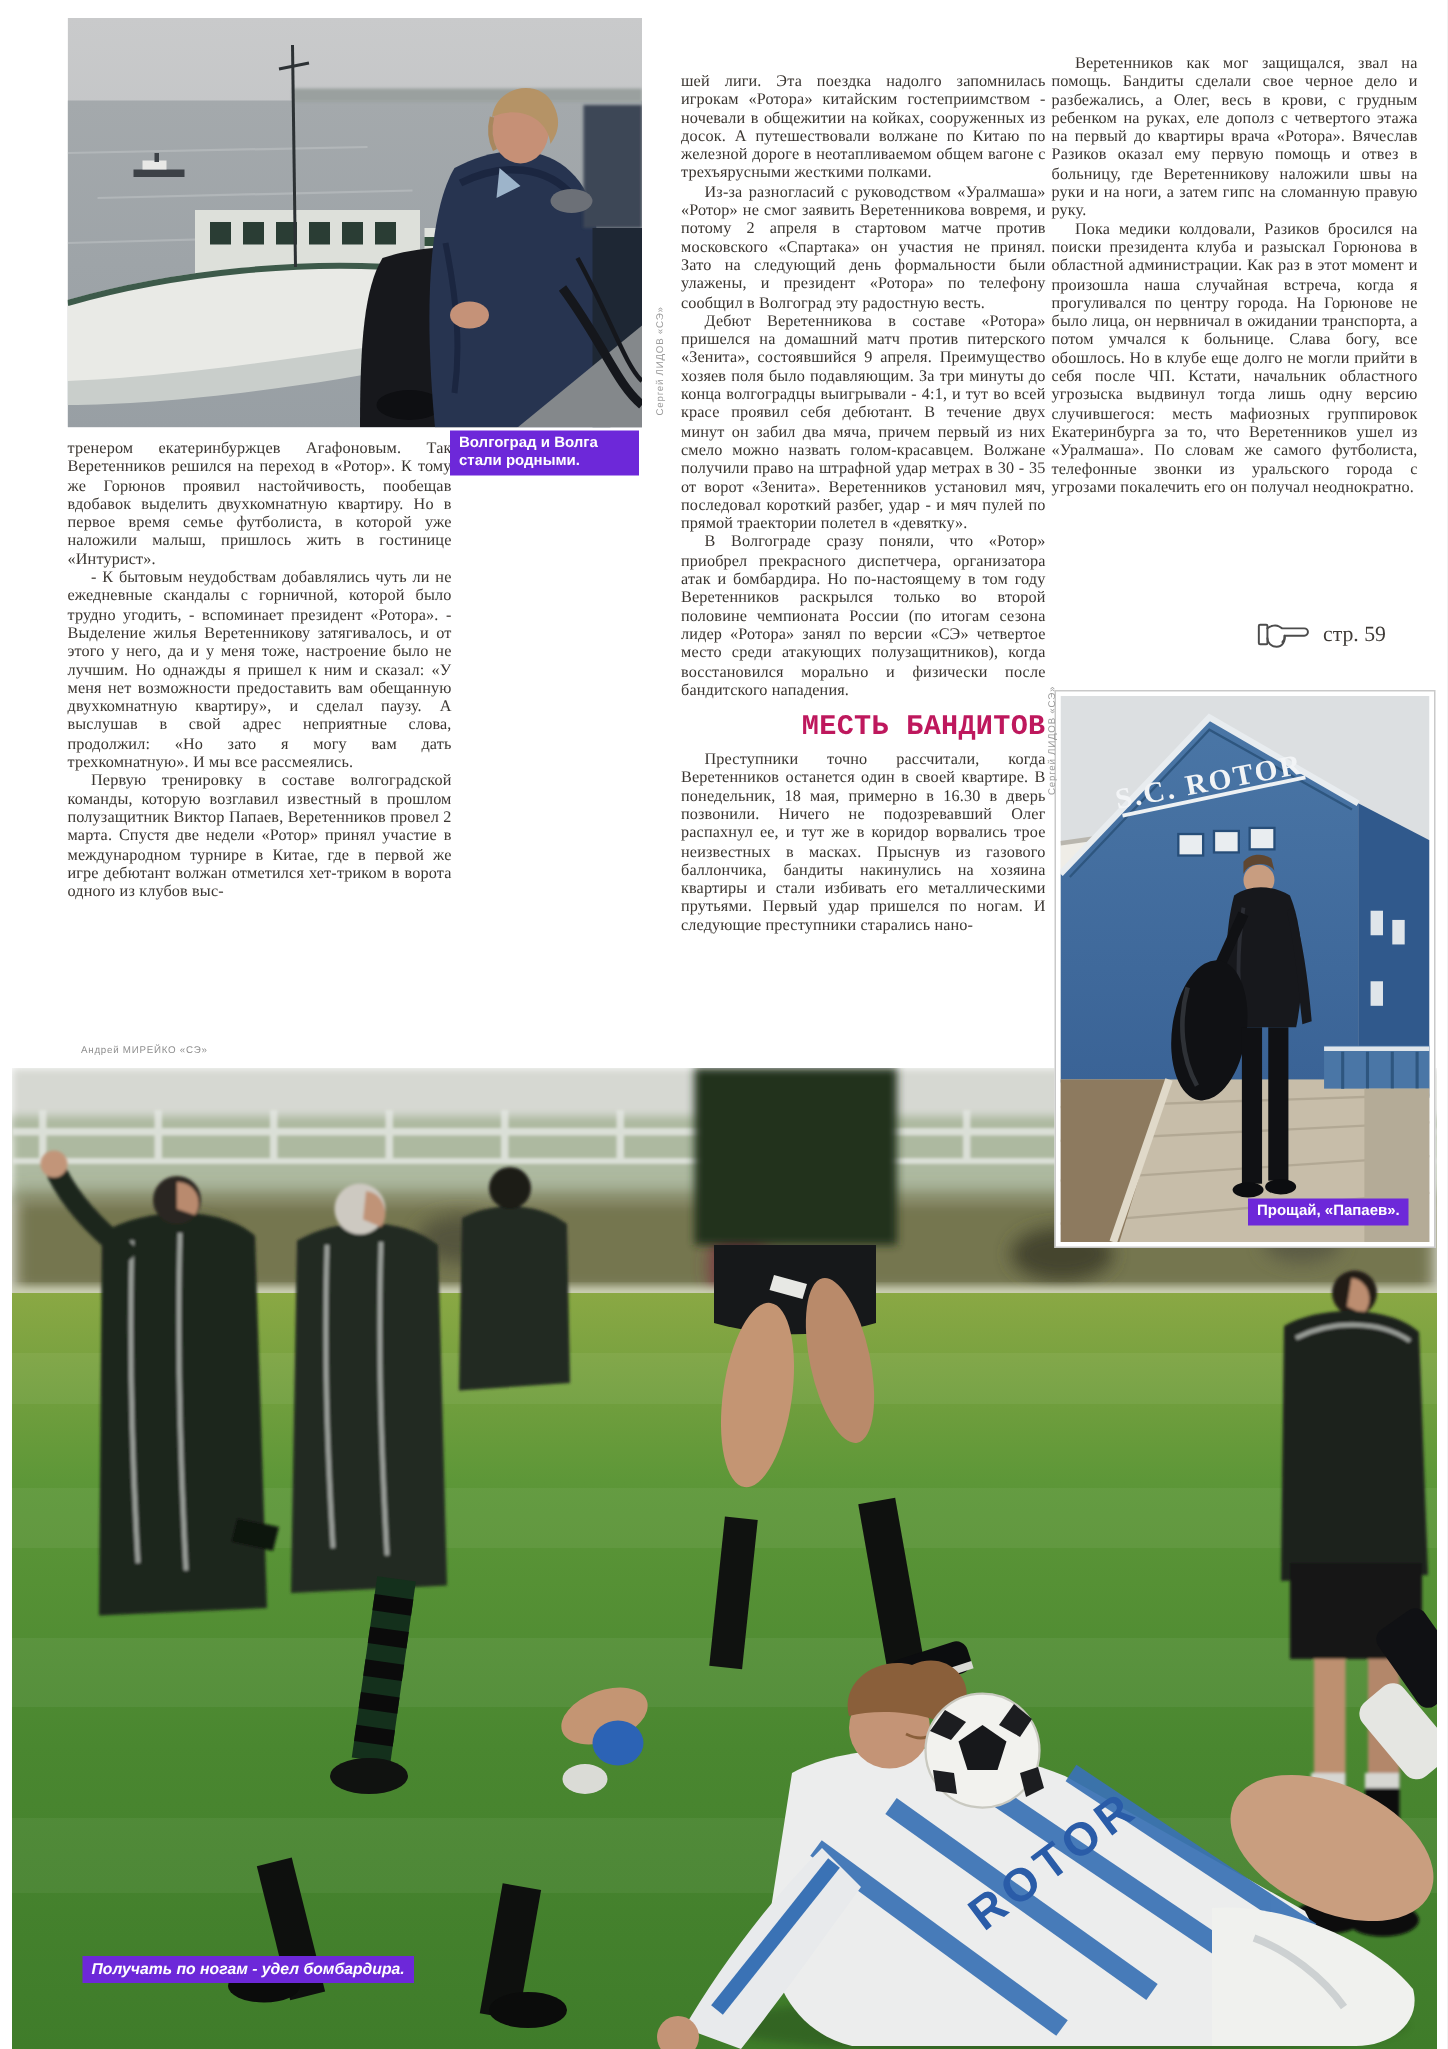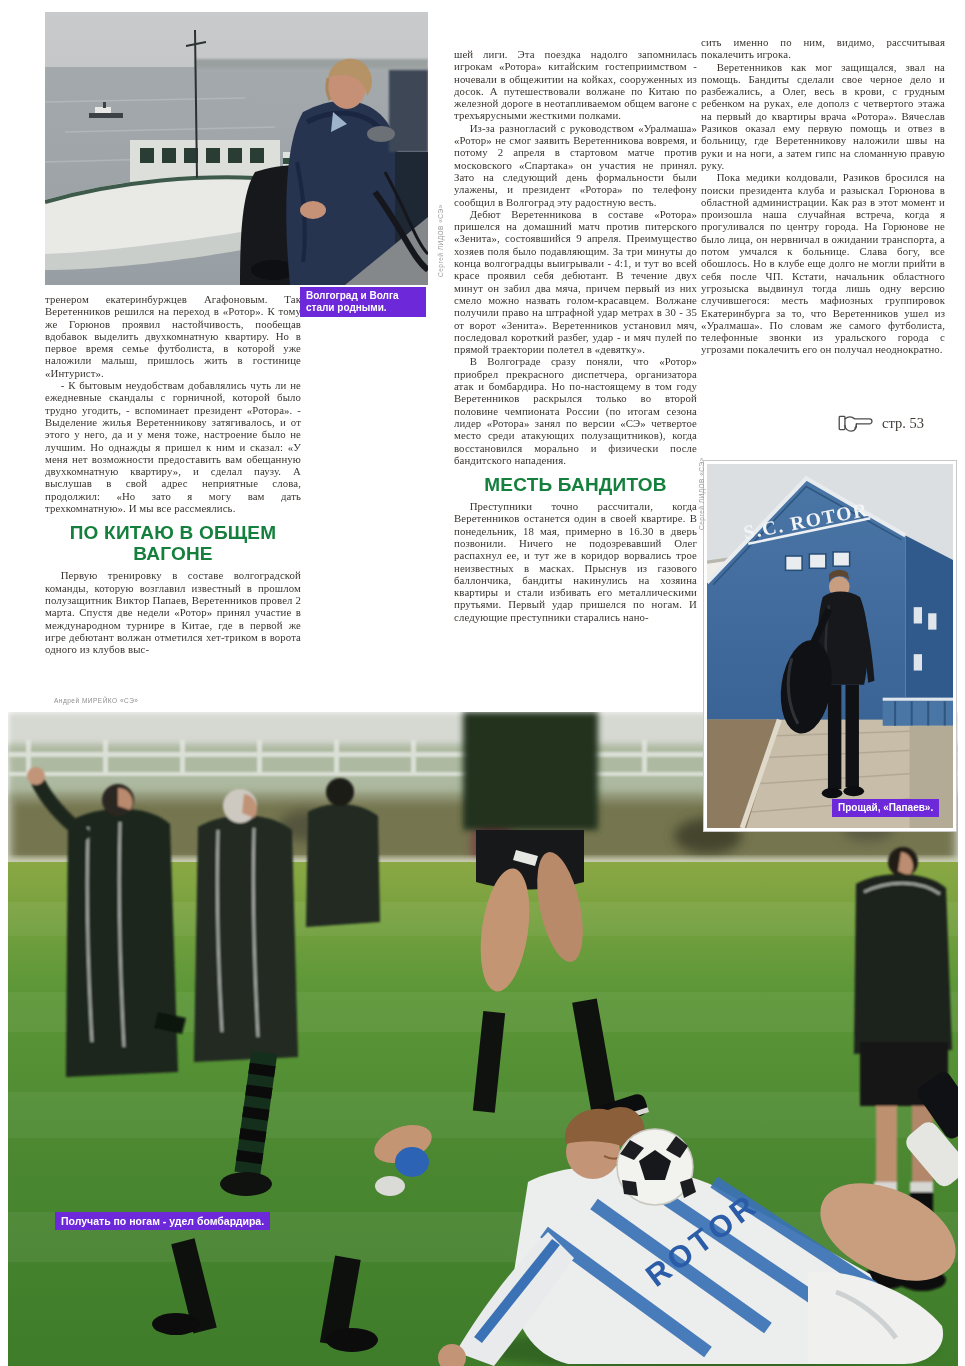--- a/index.html
+++ b/index.html
@@ -9,29 +9,29 @@
   .photo{position:absolute;overflow:hidden;}
   .photo svg{display:block;width:100%;height:100%;}
   .photo-top{left:45px;top:12px;width:383px;height:273px;z-index:1;}
   .photo-bottom{left:8px;top:712px;width:950px;height:654px;z-index:2;}
   .photo-right{left:703px;top:460px;width:246px;height:364px;z-index:3;
                background:#fff;border:1px solid #c9c9c9;padding:3px;}
   .col{position:absolute;text-align:justify;font-size:10.8px;line-height:12.3px;
        letter-spacing:.1px;z-index:1;}
   .col p{margin:0;text-indent:1.45em;}
   .col p.noindent{text-indent:0;}
-  .headline{font-family:Liberation Sans, sans-serif;font-weight:bold;
-            font-size:19px;line-height:21px;letter-spacing:.2px;color:#15803d;
-            margin:8px 0 5px 0;text-indent:0;text-align:center;}
+  .headline{font-family:Liberation Mono, monospace;font-weight:bold;
+            font-size:19px;line-height:21px;letter-spacing:.2px;color:#be185d;
+            margin:8px 0 5px 0;text-indent:0;text-align:right;}
   .caption{position:absolute;background:#6d28d9;color:#ffffff;z-index:6;
            font-family:"Liberation Sans","DejaVu Sans",sans-serif;font-weight:bold;
            font-size:10px;line-height:12px;padding:3px 6px;}
   .cap-top{left:300px;top:287px;width:114px;}
   .cap-right{left:832px;top:799px;white-space:nowrap;}
-  .cap-bottom{left:55px;top:1212px;white-space:nowrap;font-size:10.5px;}
+  .cap-bottom{left:55px;top:1304px;white-space:nowrap;font-size:10.5px;font-style:italic;}
   .vcredit{position:absolute;font-family:"Liberation Sans","DejaVu Sans",sans-serif;
            font-size:6.5px;color:#9b9b9b;letter-spacing:.5px;white-space:nowrap;
            transform:rotate(-90deg);transform-origin:0 0;z-index:4;}
   .hcredit{position:absolute;left:54px;top:697px;z-index:4;
            font-family:"Liberation Sans","DejaVu Sans",sans-serif;
            font-size:6.5px;color:#8e8e8e;letter-spacing:.5px;}
   .pageref{position:absolute;left:838px;top:412px;display:flex;align-items:center;
            gap:8px;z-index:1;color:#3f3b37;font-size:14.5px;}
   .pageref svg{display:block;}
 </style>
@@ -111,48 +111,46 @@
         <path d="M340,160 C362,200 372,232 383,242" stroke="#15171c" stroke-width="3" fill="none"></path>
       </g>
     </svg>
   </figure>
   <div class="caption cap-top">Волгоград и Волга стали родными.</div>
   <div class="vcredit" style="left:437px;top:277px">Сергей ЛИДОВ «СЭ»</div>
 
   <div class="col" style="left:45px;top:293px;width:256px">
     <p class="noindent">тренером екатеринбуржцев Агафоновым. Так Веретенников решился на переход в «Ротор». К тому же Горюнов проявил настойчивость, пообещав вдобавок выделить двухкомнатную квартиру. Но в первое время семье футболиста, в которой уже наложили малыш, пришлось жить в гостинице «Интурист».</p>
     <p>- К бытовым неудобствам добавлялись чуть ли не ежедневные скандалы с горничной, которой было трудно угодить, - вспоминает президент «Ротора». - Выделение жилья Веретенникову затягивалось, и от этого у него, да и у меня тоже, настроение было не лучшим. Но однажды я пришел к ним и сказал: «У меня нет возможности предоставить вам обещанную двухкомнатную квартиру», и сделал паузу. А выслушав в свой адрес неприятные слова, продолжил: «Но зато я могу вам дать трехкомнатную». И мы все рассмеялись.</p>
-    <h2 class="headline">ПО КИТАЮ В ОБЩЕМ ВАГОНЕ</h2>
     <p>Первую тренировку в составе волгоградской команды, которую возглавил известный в прошлом полузащитник Виктор Папаев, Веретенников провел 2 марта. Спустя две недели «Ротор» принял участие в международном турнире в Китае, где в первой же игре дебютант волжан отметился хет-триком в ворота одного из клубов выс-</p>
   </div>
 
   <div class="col" style="left:454px;top:48px;width:243px">
     <p class="noindent">шей лиги. Эта поездка надолго запомнилась игрокам «Ротора» китайским гостеприимством - ночевали в общежитии на койках, сооруженных из досок. А путешествовали волжане по Китаю по железной дороге в неотапливаемом общем вагоне с трехъярусными жесткими полками.</p>
     <p>Из-за разногласий с руководством «Уралмаша» «Ротор» не смог заявить Веретенникова вовремя, и потому 2 апреля в стартовом матче против московского «Спартака» он участия не принял. Зато на следующий день формальности были улажены, и президент «Ротора» по телефону сообщил в Волгоград эту радостную весть.</p>
     <p>Дебют Веретенникова в составе «Ротора» пришелся на домашний матч против питерского «Зенита», состоявшийся 9 апреля. Преимущество хозяев поля было подавляющим. За три минуты до конца волгоградцы выигрывали - 4:1, и тут во всей красе проявил себя дебютант. В течение двух минут он забил два мяча, причем первый из них смело можно назвать голом-красавцем. Волжане получили право на штрафной удар метрах в 30 - 35 от ворот «Зенита». Веретенников установил мяч, последовал короткий разбег, удар - и мяч пулей по прямой траектории полетел в «девятку».</p>
     <p>В Волгограде сразу поняли, что «Ротор» приобрел прекрасного диспетчера, организатора атак и бомбардира. Но по-настоящему в том году Веретенников раскрылся только во второй половине чемпионата России (по итогам сезона лидер «Ротора» занял по версии «СЭ» четвертое место среди атакующих полузащитников), когда восстановился морально и физически после бандитского нападения.</p>
     <h2 class="headline">МЕСТЬ БАНДИТОВ</h2>
     <p>Преступники точно рассчитали, когда Веретенников останется один в своей квартире. В понедельник, 18 мая, примерно в 16.30 в дверь позвонили. Ничего не подозревавший Олег распахнул ее, и тут же в коридор ворвались трое неизвестных в масках. Прыснув из газового баллончика, бандиты накинулись на хозяина квартиры и стали избивать его металлическими прутьями. Первый удар пришелся по ногам. И следующие преступники старались нано-</p>
   </div>
 
   <div class="col" style="left:701px;top:36px;width:244px">
-    <p class="noindent">сить именно по ним, видимо, рассчитывая покалечить игрока.</p>
     <p>Веретенников как мог защищался, звал на помощь. Бандиты сделали свое черное дело и разбежались, а Олег, весь в крови, с грудным ребенком на руках, еле дополз с четвертого этажа на первый до квартиры врача «Ротора». Вячеслав Разиков оказал ему первую помощь и отвез в больницу, где Веретенникову наложили швы на руки и на ноги, а затем гипс на сломанную правую руку.</p>
     <p>Пока медики колдовали, Разиков бросился на поиски президента клуба и разыскал Горюнова в областной администрации. Как раз в этот момент и произошла наша случайная встреча, когда я прогуливался по центру города. На Горюнове не было лица, он нервничал в ожидании транспорта, а потом умчался к больнице. Слава богу, все обошлось. Но в клубе еще долго не могли прийти в себя после ЧП. Кстати, начальник областного угрозыска выдвинул тогда лишь одну версию случившегося: месть мафиозных группировок Екатеринбурга за то, что Веретенников ушел из «Уралмаша». По словам же самого футболиста, телефонные звонки из уральского города с угрозами покалечить его он получал неоднократно.</p>
   </div>
 
   <div class="pageref">
     <svg width="36" height="22" viewBox="0 0 44 26">
       <g fill="none" stroke="#4c4c4c" stroke-width="1.6" stroke-linejoin="round" stroke-linecap="round">
         <rect x="1.5" y="5" width="7" height="16" rx="1"></rect>
         <path d="M8.5,8 c3,-2.5 7,-3 9.5,-1.5 l2.5,1.5 h18 a3,3 0 0 1 0,6 h-16 c0.5,4.5 -1.5,9 -6.5,9 c-4.5,0 -7.5,-3.5 -7.5,-7"></path>
         <path d="M22.5,14 c0.2,2 -0.3,4 -1.8,5.2"></path>
       </g>
     </svg>
-    <span>стр. 53</span>
+    <span>стр. 59</span>
   </div>
 
   <div class="vcredit" style="left:698px;top:530px">Сергей ЛИДОВ «СЭ»</div>
   <div class="hcredit">Андрей МИРЕЙКО «СЭ»</div>
 
   <figure class="photo photo-bottom">
     <svg viewBox="0 0 950 654" preserveAspectRatio="none">
       <defs>
         <linearGradient id="pitch3" x1="0" y1="0" x2="0" y2="1">
           <stop offset="0" stop-color="#8aa844"></stop>

